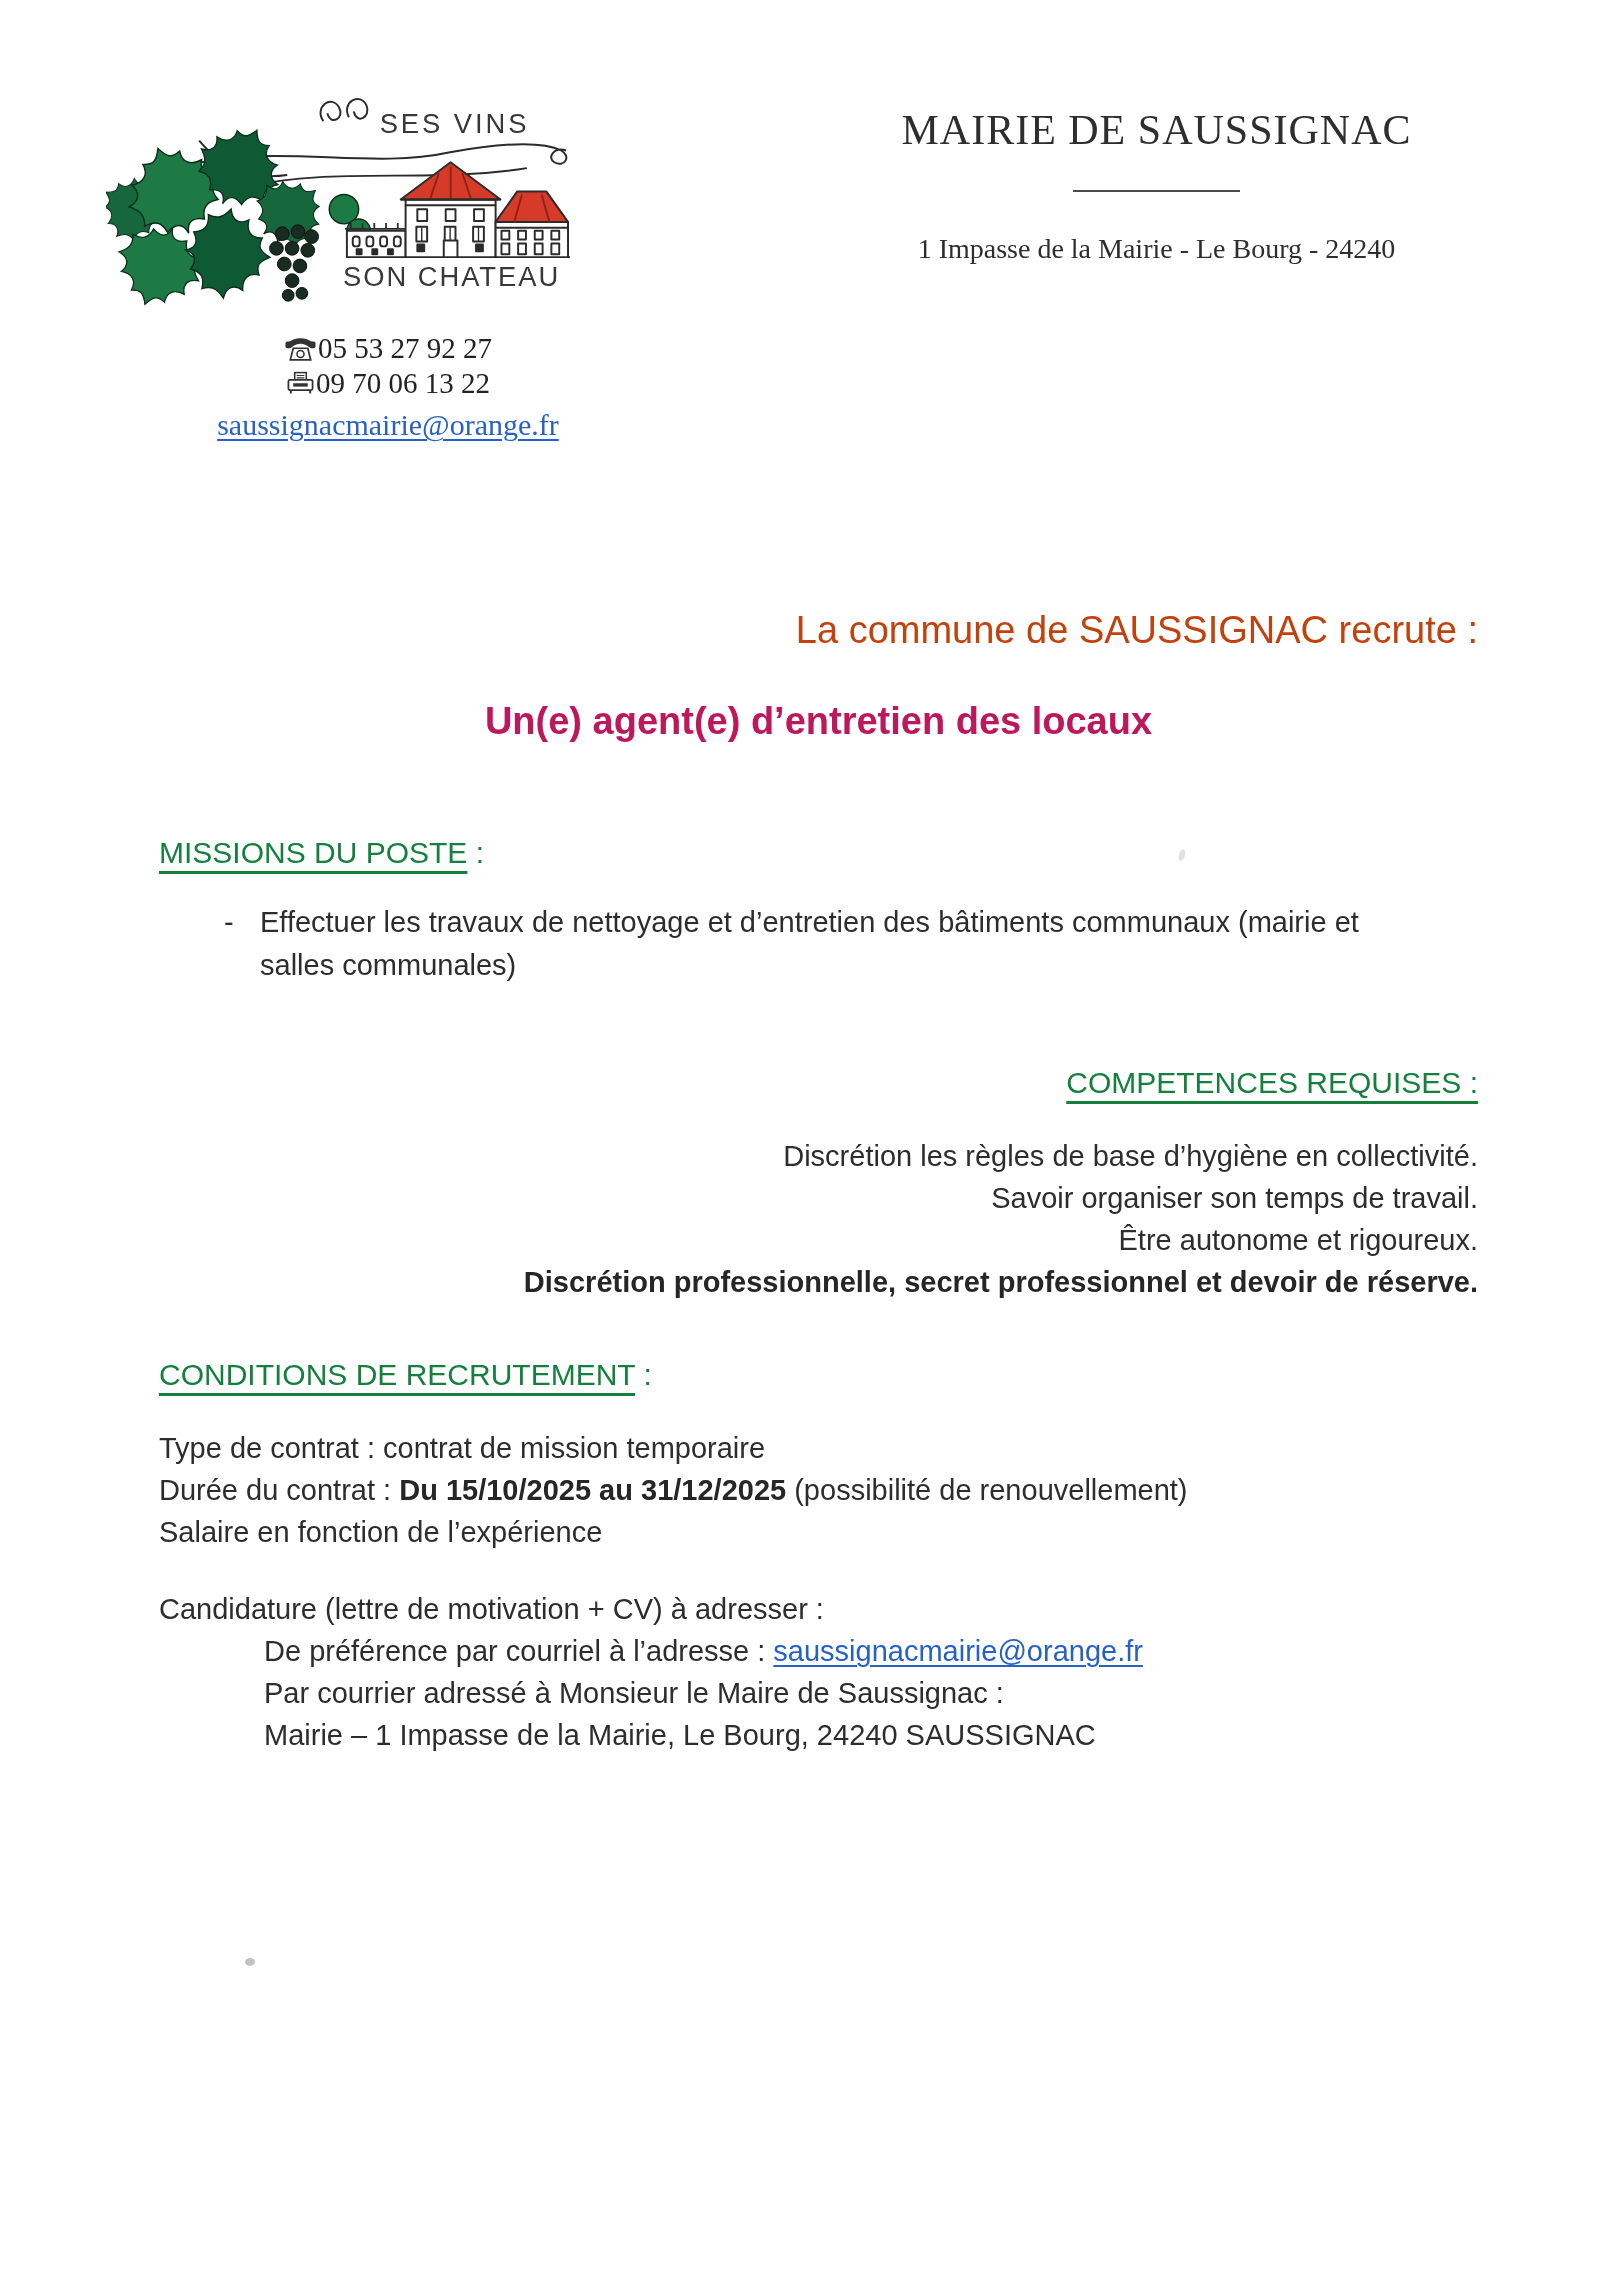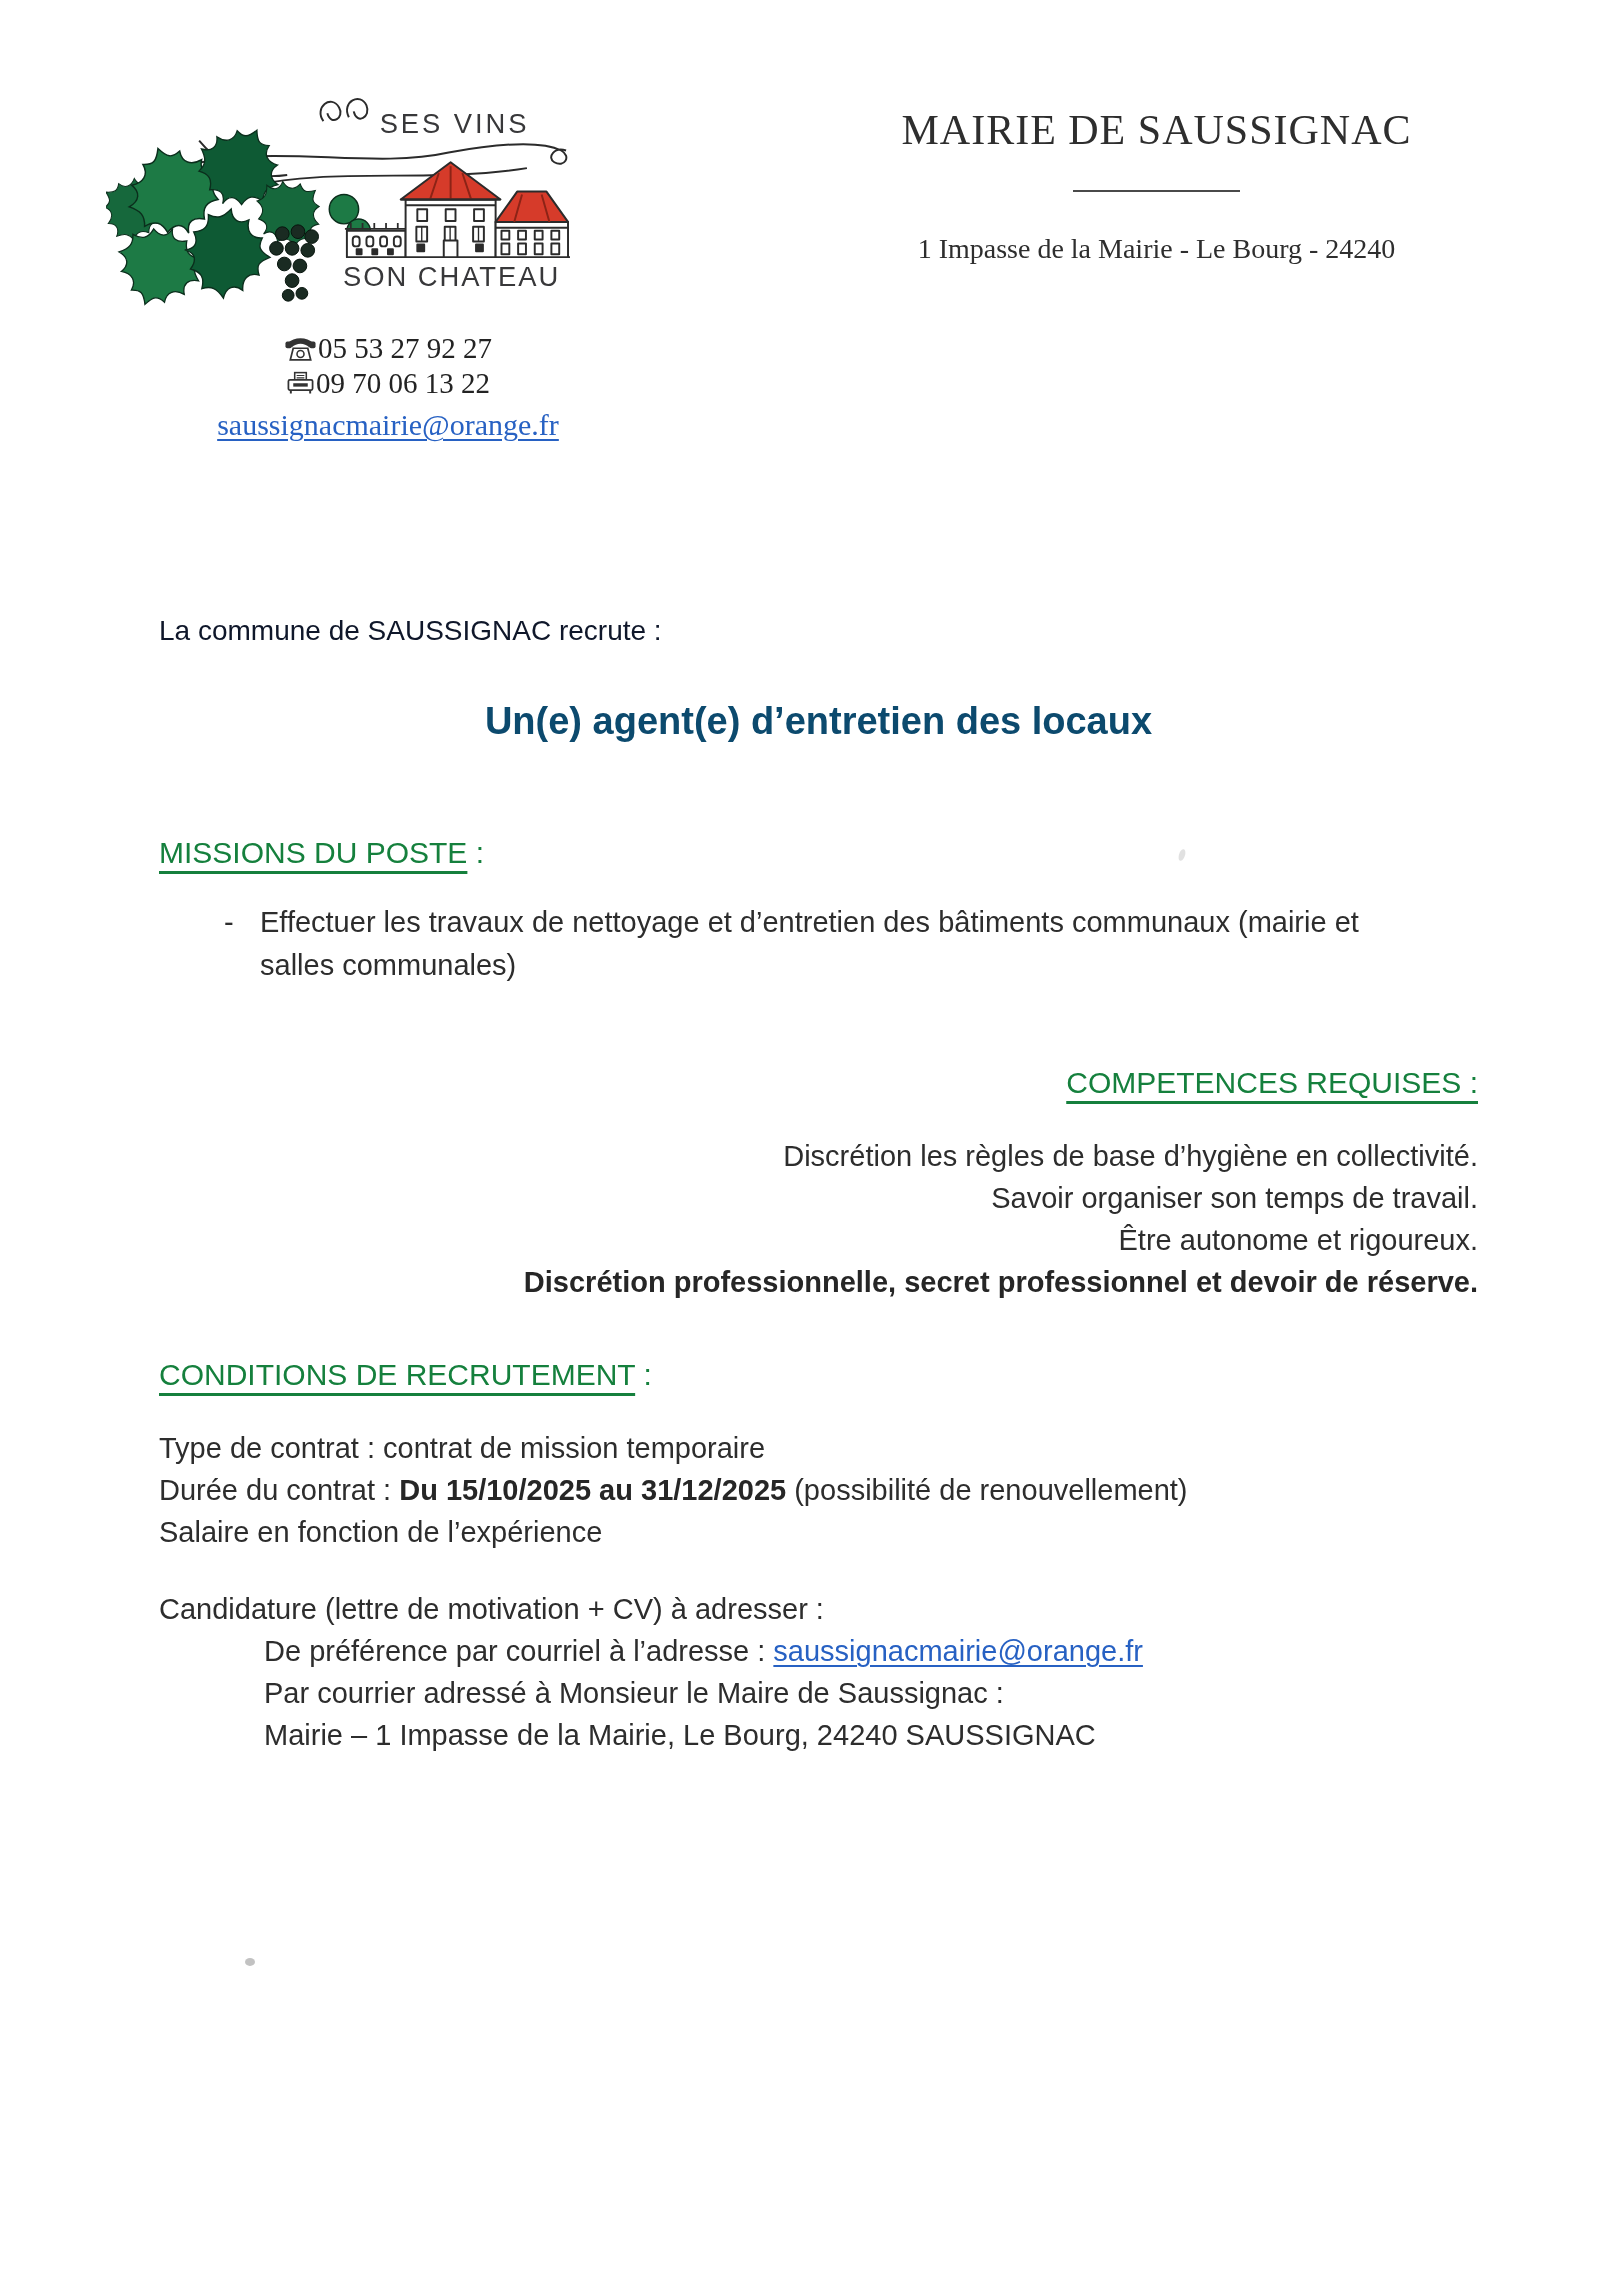--- a/index.html
+++ b/index.html
@@ -28,22 +28,22 @@
     font-family:"Liberation Serif",serif;font-size:29px;color:#232323;
   }
   .contact-row{display:flex;justify-content:center;align-items:center;gap:1px;line-height:35px;}
   .contact-icon{flex:none;display:inline-flex;align-items:center;}
   .contact-email{margin-top:4.9px;line-height:37px;}
   a.link{color:#2761c3;text-decoration:underline;text-underline-offset:3.9px;text-decoration-thickness:2px;cursor:pointer;}
   .contact-email a.link{font-size:30px;}
 
   
   .main{position:absolute;left:159px;top:611px;width:1319px;font-size:29px;}
-  .intro-title{font-size:28px;line-height:39px;text-align:left;color:#0f172a;}
-  .intro-sub{font-size:38px;line-height:45px;font-weight:700;margin-top:49px;text-align:center;color:#0c4a6e;}
+  .intro-title{font-size:38px;line-height:39px;text-align:right;color:#c2410c;}
+  .intro-sub{font-size:38px;line-height:45px;font-weight:700;margin-top:49px;text-align:center;color:#be185d;}
 
   .section-heading{font-size:30px;line-height:35px;color:#15803d;font-weight:400;}
   .hu{text-decoration:underline;text-underline-offset:7.8px;text-decoration-thickness:2.5px;}
 
   .sec-missions{margin-top:91px;}
   .bullet-row{margin-top:31px;display:flex;line-height:43px;}
   .bullet-dash{width:36px;margin-left:65px;flex:none;}
   .sec-competences{margin-top:78px;text-align:right;}
   .para{margin-top:35px;line-height:42px;}
   .para .bold{font-weight:700;color:#262626;}

